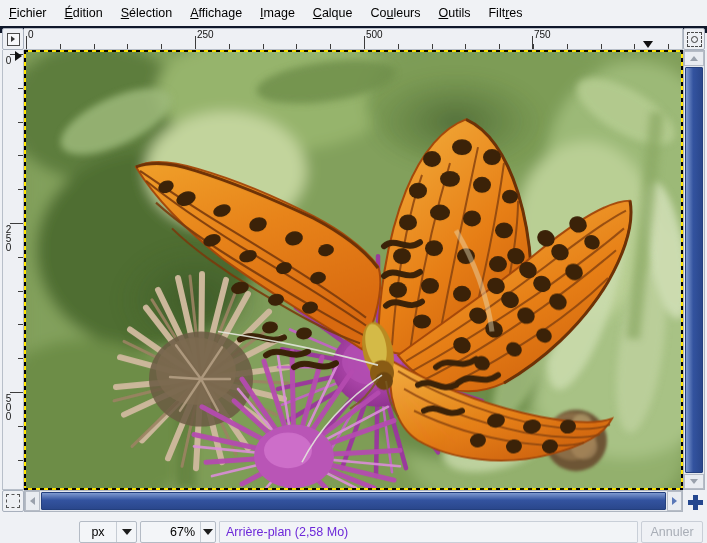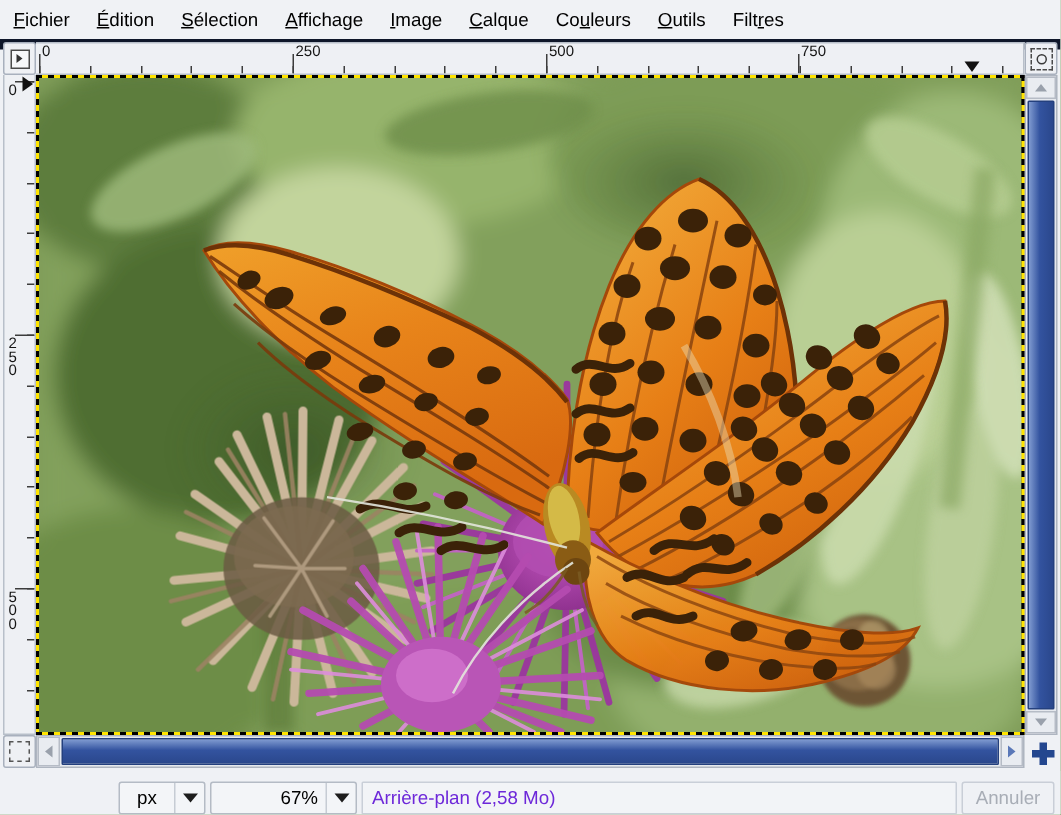--- a/index.html
+++ b/index.html
@@ -159,21 +159,21 @@
   .statusbar{
     position:absolute;left:0;bottom:0;width:707px;height:29px;
     background:#eff1f5;display:flex;align-items:flex-end;
     padding:0 4px;box-sizing:border-box;gap:3px;
   }
   .unitbox,.zoombox{
     height:22px;background:#f3f5f8;border:1px solid #b4bbc5;border-radius:2px;
     display:flex;align-items:center;box-sizing:border-box;
   }
   .unitbox{width:58px;}
-  .zoombox{width:98px;padding-left:29px;}
+  .zoombox{width:76px;padding-left:29px;}
   .unitbox .txt{flex:1;text-align:center;font-size:12.5px;}
   .zoombox .txt{flex:1;text-align:right;padding-right:5px;font-size:12.5px;}
   .combo-arrow{
     width:19px;height:20px;border-left:1px solid #c6ccd4;
     display:flex;align-items:center;justify-content:center;
   }
   .combo-arrow .tri{
     width:0;height:0;border-left:5px solid transparent;
     border-right:5px solid transparent;border-top:6px solid #1d1d1d;
   }

